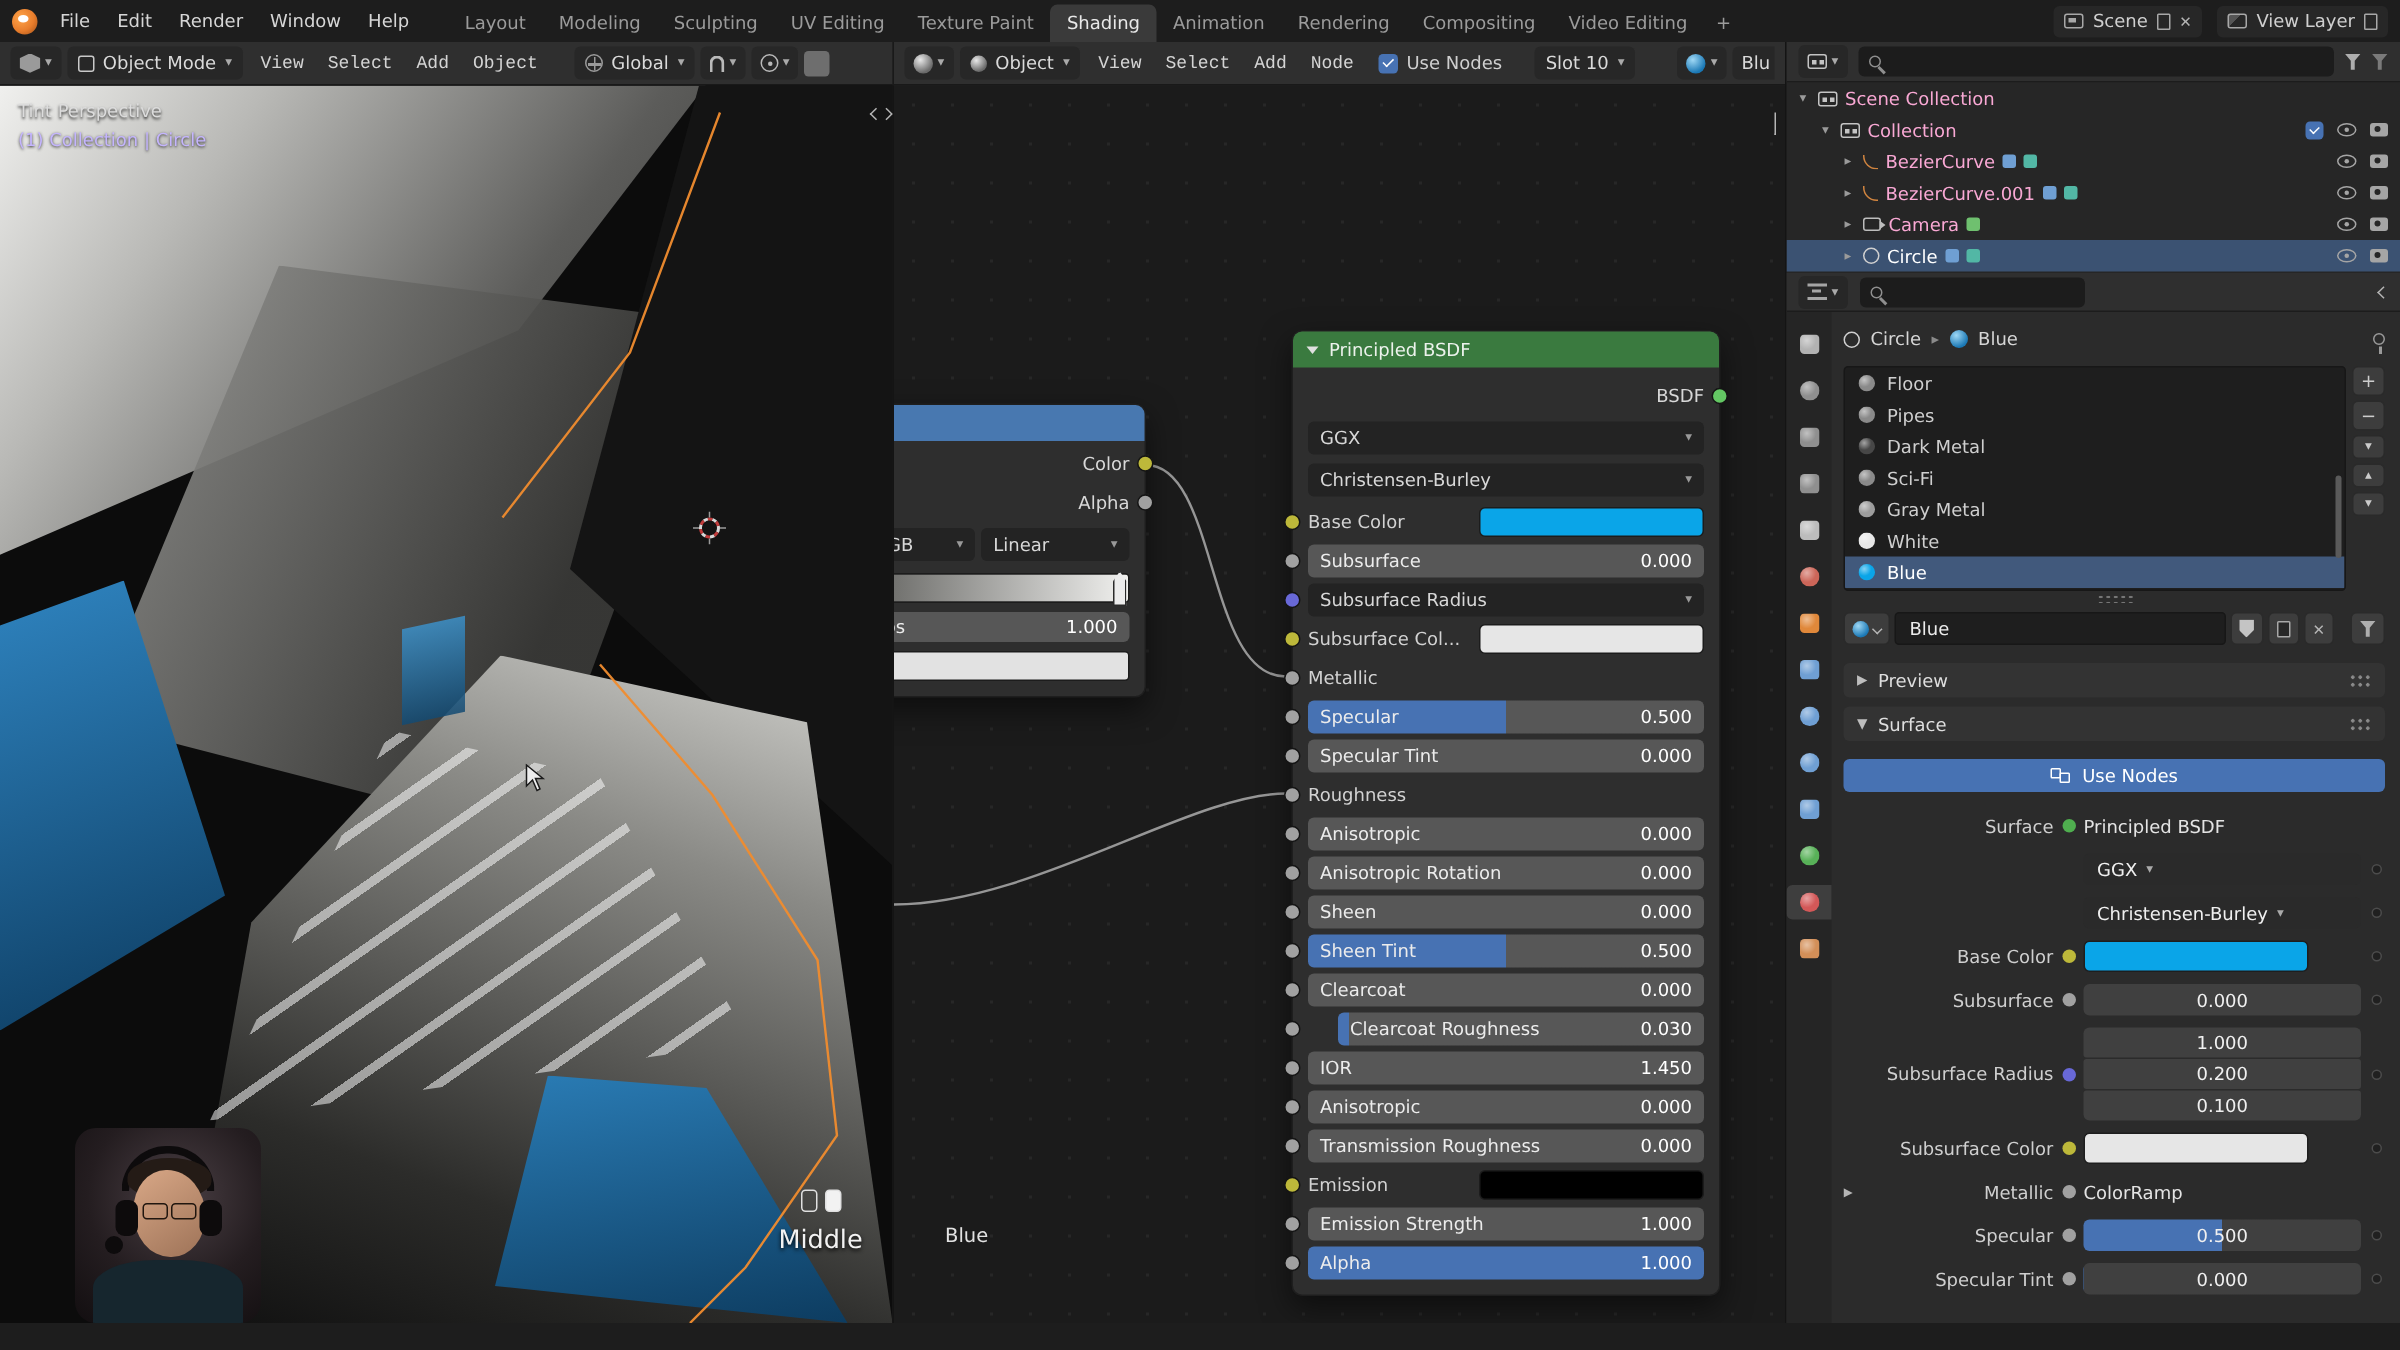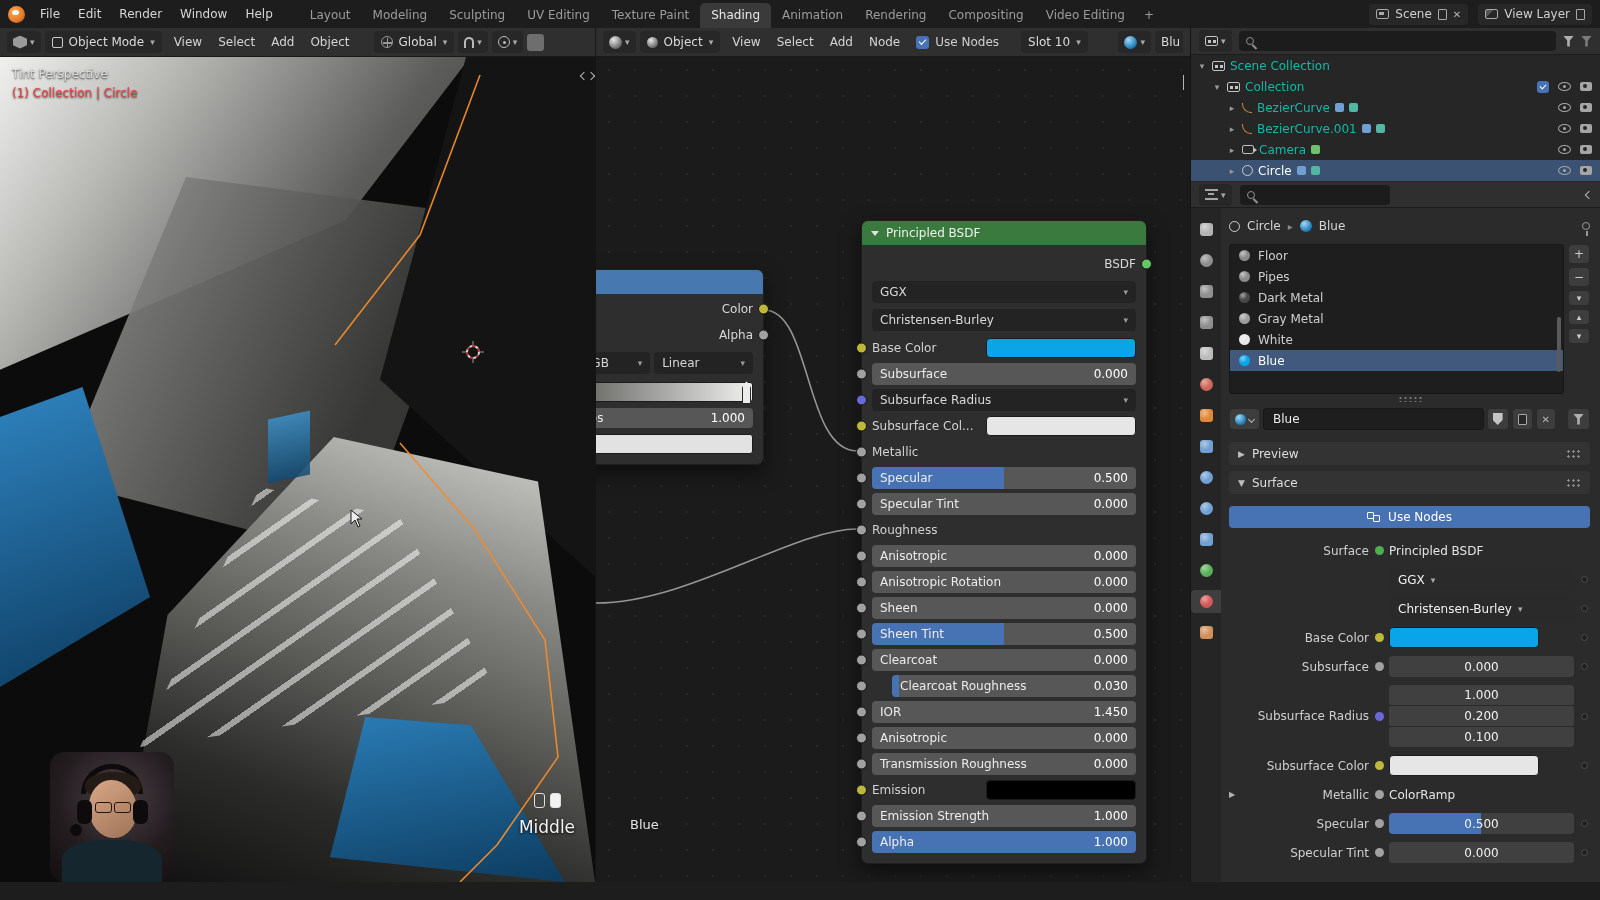--- a/index.html
+++ b/index.html
@@ -26,42 +26,42 @@
   .i-layers{width:13px;height:10px;border:1px solid #a8a8a8;border-radius:2px;background:linear-gradient(135deg,#555 40%,#272727 40%);}
 
   
   .editor-header{position:absolute;top:28px;height:29px;background:#2f2f2f;display:flex;align-items:center;gap:4px;padding:0 7px;border-bottom:1px solid #191919;}
   #vp-header{left:0;width:595px;}
   #sh-header{left:595px;width:595px;border-left:1px solid #191919;}
   .dd{display:flex;align-items:center;gap:6px;background:#272727;height:22px;border-radius:4px;padding:0 7px;color:#dadada;white-space:nowrap;}
   .dd::after{content:"\25BE";font-size:9px;color:#aaa;}
   .icon-btn{display:flex;align-items:center;gap:3px;background:#272727;height:22px;border-radius:4px;padding:0 6px;}
   .icon-btn::after{content:"\25BE";font-size:9px;color:#aaa;}
-  .hmenu{padding:0 8px;color:#d4d4d4;white-space:nowrap;}
+  .hmenu{padding:0 8px;color:#d4d4d4;white-space:nowrap;font-family:Liberation Mono, monospace;}
   .i-editor{width:14px;height:13px;background:#9a9a9a;clip-path:polygon(50% 0,100% 25%,100% 75%,50% 100%,0 75%,0 25%);}
   .i-sq{width:11px;height:11px;border:1.5px solid #c9c9c9;border-radius:2px;}
   .i-axis{width:12px;height:12px;border-radius:50%;border:1px solid #9a9a9a;position:relative;}
   .i-axis::before{content:"";position:absolute;left:5px;top:1px;width:1.5px;height:9px;background:#9a9a9a;}
   .i-axis::after{content:"";position:absolute;left:1px;top:5px;width:9px;height:1.5px;background:#9a9a9a;}
   .i-magnet{width:10px;height:11px;border:2.5px solid #b9b9b9;border-top:none;border-radius:0 0 6px 6px;transform:rotate(180deg);}
   .i-prop{width:12px;height:12px;border:1px solid #b9b9b9;border-radius:50%;position:relative;}
   .i-prop::after{content:"";position:absolute;left:4px;top:4px;width:3px;height:3px;border-radius:50%;background:#b9b9b9;}
   .mini-btn{width:17px;height:17px;background:#6e6e6e;border-radius:3px;}
   .i-ball{width:13px;height:13px;border-radius:50%;background:radial-gradient(circle at 35% 30%,#e8e8e8,#6a6a6a 70%);}
   .i-ball.blue{background:radial-gradient(circle at 35% 30%,#9fd8f5,#1a78b5 70%);}
   .chk{display:flex;align-items:center;gap:6px;padding:0 4px;white-space:nowrap;}
   .chk .box{width:13px;height:13px;border-radius:3px;background:#4772b3;position:relative;flex:none;}
   .chk .box::after{content:"";position:absolute;left:3px;top:3px;width:6px;height:3px;border-left:1.8px solid #fff;border-bottom:1.8px solid #fff;transform:rotate(-45deg);}
   .mat-name-field{display:flex;align-items:center;background:#272727;height:22px;border-radius:4px 0 0 4px;padding:0 6px;width:28px;overflow:hidden;color:#dadada;}
 
   
   #viewport{position:absolute;left:0;top:57px;width:595px;height:825px;background:#0c0c0c;overflow:hidden;}
   .vs{position:absolute;}
   #vp-info{position:absolute;left:12px;top:8px;z-index:6;line-height:19px;color:#dcdcdc;text-shadow:0 1px 2px rgba(0,0,0,.85);}
-  #vp-info .sub{color:#ef4444;}
+  #vp-info .sub{color:#c4b5fd;}
   #webcam{position:absolute;left:50px;top:695px;width:124px;height:130px;border-radius:14px;overflow:hidden;z-index:8;background:radial-gradient(circle at 55% 35%,#4a3f44,#241d20 55%,#120e10);}
   .head{position:absolute;left:39px;top:28px;width:48px;height:58px;background:linear-gradient(145deg,#d9a887,#9d7257);border-radius:46% 54% 48% 52%;}
   .hair{position:absolute;left:35px;top:20px;width:56px;height:26px;background:#241b16;border-radius:50% 50% 40% 40%;}
   .headset-band{position:absolute;left:31px;top:12px;width:62px;height:30px;border:5px solid #0d0b0c;border-bottom:none;border-radius:32px 32px 0 0;}
   .earcup{position:absolute;top:48px;width:15px;height:24px;background:#0d0b0c;border-radius:6px;}
   .earcup.left{left:27px;} .earcup.right{left:83px;}
   .glasses{position:absolute;left:44px;top:50px;width:38px;height:11px;}
   .glasses::before,.glasses::after{content:"";position:absolute;top:0;width:15px;height:9px;border:1.5px solid #20160f;border-radius:3px;}
   .glasses::before{left:1px;} .glasses::after{right:1px;}
   .shoulders{position:absolute;left:12px;top:88px;width:100px;height:44px;background:#16262e;border-radius:42% 42% 0 0;}
@@ -103,21 +103,21 @@
   .frame-label{position:absolute;left:34px;top:760px;color:#e2e2e2;font-size:13px;z-index:2;}
   .ne-collapse{position:absolute;right:6px;top:18px;z-index:4;}
 
   
   #outliner{position:absolute;left:1190px;top:28px;width:410px;height:154px;background:#262626;border-left:1px solid #141414;overflow:hidden;}
   #ol-header{height:27px;display:flex;align-items:center;gap:7px;padding:0 8px;background:#2f2f2f;border-bottom:1px solid #1c1c1c;}
   .search{flex:1;height:20px;background:#1c1c1c;border-radius:4px;display:flex;align-items:center;gap:6px;padding:0 7px;}
   .i-mag{width:8px;height:8px;border:1.5px solid #8f8f8f;border-radius:50%;position:relative;flex:none;}
   .i-mag::after{content:"";position:absolute;left:6px;top:6px;width:6px;height:1.5px;background:#8f8f8f;transform:rotate(45deg);transform-origin:0 0;}
   .i-funnel{width:11px;height:11px;background:#aeaeae;clip-path:polygon(0 0,100% 0,62% 45%,62% 100%,38% 100%,38% 45%);}
-  .ol-row{height:21px;display:flex;align-items:center;gap:5px;padding-right:8px;color:#14b8a6;white-space:nowrap;}
+  .ol-row{height:21px;display:flex;align-items:center;gap:5px;padding-right:8px;color:#f9a8d4;white-space:nowrap;}
   .ol-row.selected{background:#3b5272;color:#fff;}
   .ol-caret{width:10px;color:#9a9a9a;font-size:9px;flex:none;text-align:center;}
   .ol-caret.open::before{content:"\25BE";}
   .ol-caret.closed::before{content:"\25B8";}
   .ol-right{margin-left:auto;display:flex;gap:9px;align-items:center;}
   .i-coll{width:13px;height:10px;border:1px solid #c4c4c4;border-radius:2px;position:relative;flex:none;}
   .i-coll::after{content:"";position:absolute;left:2px;top:3px;width:3px;height:3px;background:#c4c4c4;box-shadow:5px 0 0 #c4c4c4;}
   .i-curve{width:10px;height:10px;border-left:1.8px solid #d0843f;border-bottom:1.8px solid #d0843f;border-radius:0 0 0 9px;flex:none;}
   .i-camo{width:12px;height:9px;border:1.3px solid #bdbdbd;border-radius:2px;position:relative;flex:none;}
   .i-camo::after{content:"";position:absolute;right:-4px;top:1px;border-top:3px solid transparent;border-bottom:3px solid transparent;border-left:4px solid #bdbdbd;}
@@ -660,20 +660,24 @@
             </div>
             <div class="slot-row">
               <span class="slot-dot" style="background: radial-gradient(circle at 35% 30%, rgba(255, 255, 255, 0.5), rgba(255, 255, 255, 0) 45%), rgb(138, 138, 138);"></span>
               <span>Pipes</span>
             </div>
             <div class="slot-row">
               <span class="slot-dot" style="background: radial-gradient(circle at 35% 30%, rgba(255, 255, 255, 0.5), rgba(255, 255, 255, 0) 45%), rgb(71, 71, 71);"></span>
               <span>Dark Metal</span>
             </div>
             <div class="slot-row">
+              <span class="slot-dot" style="background: radial-gradient(circle at 35% 30%, rgba(255, 255, 255, 0.5), rgba(255, 255, 255, 0) 45%), rgb(138, 138, 138);"></span>
+              <span>Sci-Fi</span>
+            </div>
+            <div class="slot-row">
               <span class="slot-dot" style="background: radial-gradient(circle at 35% 30%, rgba(255, 255, 255, 0.5), rgba(255, 255, 255, 0) 45%), rgb(157, 157, 157);"></span>
               <span>Gray Metal</span>
             </div>
             <div class="slot-row">
               <span class="slot-dot" style="background: radial-gradient(circle at 35% 30%, rgba(255, 255, 255, 0.5), rgba(255, 255, 255, 0) 45%), rgb(232, 232, 232);"></span>
               <span>White</span>
             </div>
             <div class="slot-row selected">
               <span class="slot-dot" style="background: radial-gradient(circle at 35% 30%, rgba(255, 255, 255, 0.5), rgba(255, 255, 255, 0) 45%), rgb(10, 165, 232);"></span>
               <span>Blue</span>

